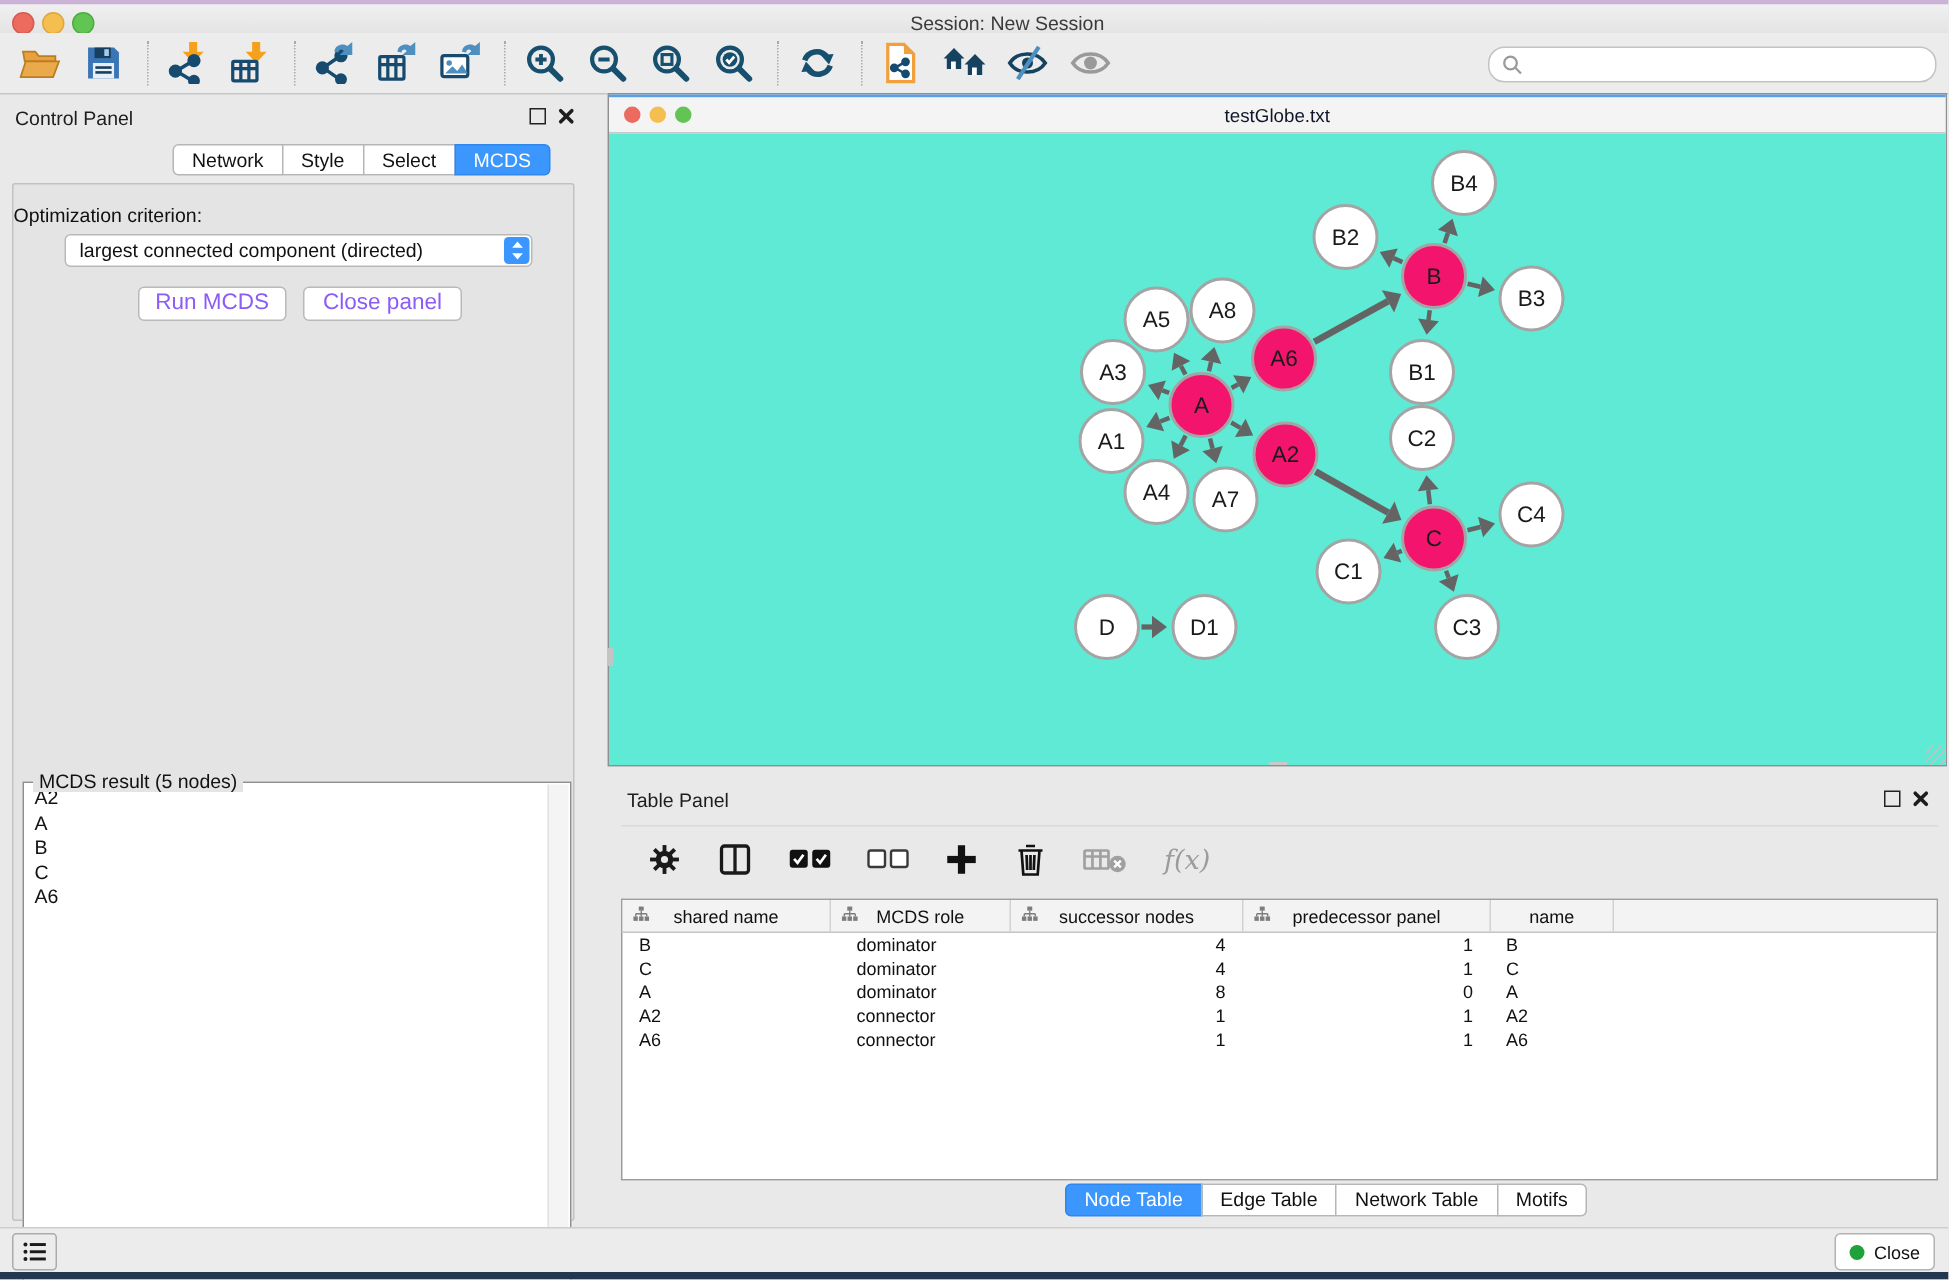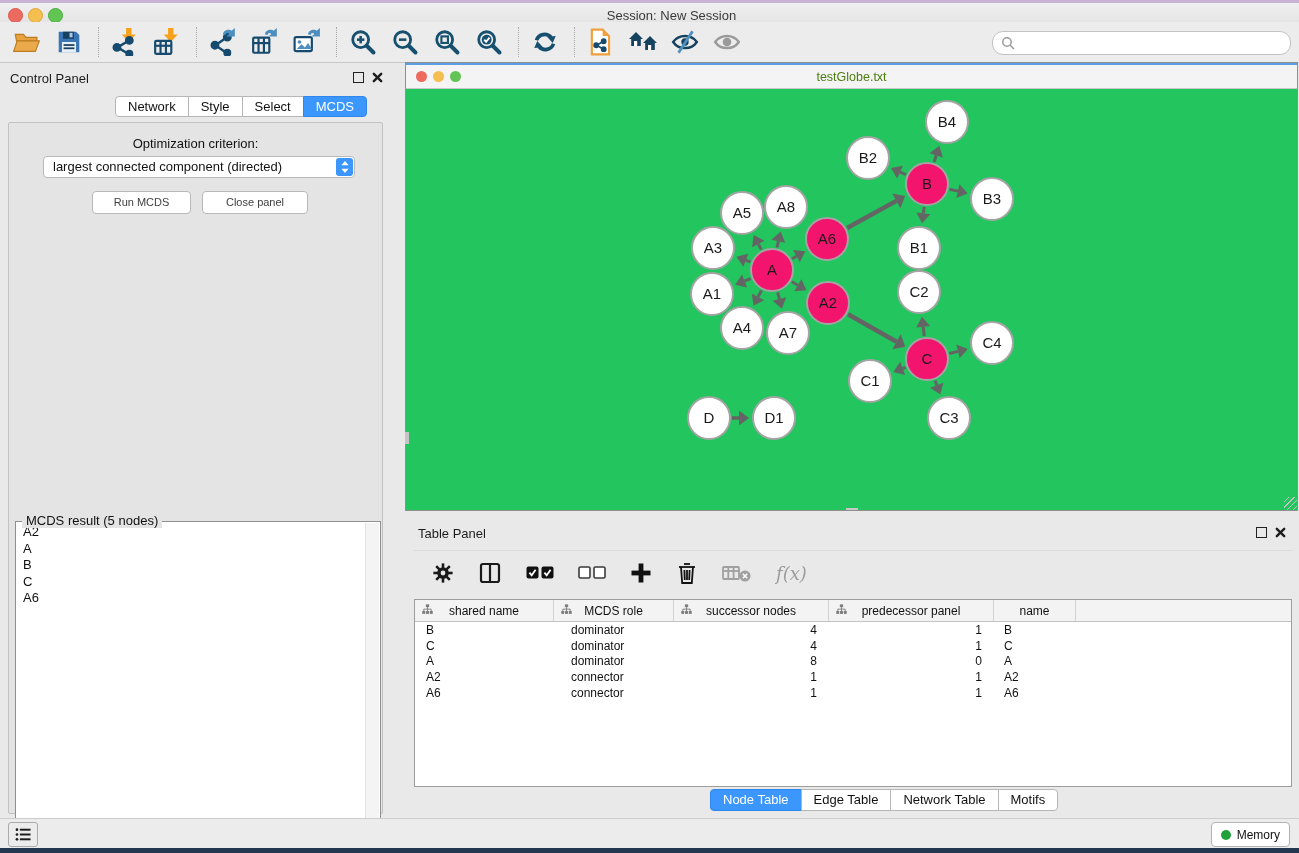--- a/index.html
+++ b/index.html
@@ -27,40 +27,40 @@
   .panel-title{position:absolute;left:10px;top:6px;font-size:13px;color:#1d1d1d;}
   .panel-btns{position:absolute;right:8px;top:7px;display:flex;gap:8px;align-items:center;}
   .float-ic{width:9px;height:9px;border:1.5px solid #222;background:transparent;}
   .seg{display:flex;padding-left:38px;}
   .seg .tab{height:19px;line-height:19px;padding:0 12px;background:#fff;border:1px solid #b6b6b6;margin-left:-1px;font-size:13px;color:#111;text-align:center;}
   .seg .tab:first-child{border-radius:4px 0 0 4px;margin-left:0;}
   .seg .tab:last-child{border-radius:0 4px 4px 0;}
   .seg .tab.active{background:#3b97fd;border-color:#2f86ec;color:#fff;}
   #cp-tabs{position:absolute;left:77px;top:31px;}
   #cp-body{position:absolute;left:8px;top:57px;width:373px;height:690px;background:#e4e4e4;border:1px solid #c2c2c2;border-radius:2px;}
-  #opt-label{position:absolute;left:0;width:100%;top:13px;text-align:center;font-size:13px;color:#111;}
+  #opt-label{position:absolute;left:0;width:100%;top:13px;font-size:13px;color:#111;}
   #criterion{position:absolute;left:34px;top:33px;width:312px;height:22px;background:#fff;border:1px solid #b9b9b9;border-radius:4px;box-sizing:border-box;padding-left:24px;}
   #criterion .val{position:absolute;left:9px;top:0;line-height:20px;font-size:13px;color:#111;white-space:nowrap;}
   #criterion .stepper{position:absolute;right:1px;top:1px;bottom:1px;width:17px;background:#3b97fd;border-radius:3px;display:flex;align-items:center;justify-content:center;}
-  .btn{position:absolute;height:21px;background:#fff;border:1px solid #b9b9b9;border-radius:4px;font-size:11px;color:#404040;text-align:center;line-height:20px;}
+  .btn{position:absolute;height:21px;background:#fff;border:1px solid #b9b9b9;border-radius:4px;font-size:15px;color:#8b5cf6;text-align:center;line-height:20px;}
   #run-btn{left:83px;top:68px;width:97px;}
   #close-btn{left:193px;top:68px;width:104px;}
   #mcds-box{position:absolute;left:6px;top:398px;width:364px;height:336px;border:1px solid #8f8f8f;background:#fff;}
   #mcds-legend{position:absolute;left:13px;top:390px;background:#e4e4e4;padding:0 4px;font-size:13px;color:#111;z-index:2;}
   #mcds-list{position:absolute;left:1px;top:2px;right:15px;bottom:1px;overflow:hidden;}
   .mcds-item{font-size:13px;color:#111;padding:1px 6px;line-height:14.5px;}
   #mcds-scroll{position:absolute;right:1px;top:1px;bottom:1px;width:13px;background:#f4f4f4;border-left:1px solid #e2e2e2;}
 
   
   #net-window{position:absolute;left:405px;top:62px;width:893px;height:449px;background:#fff;border:1px solid #8f8f8f;box-sizing:border-box;}
   #net-focus{position:absolute;left:0;top:0;width:100%;height:2px;background:#5a9fe4;}
   #net-titlebar{position:absolute;left:0;top:2px;width:100%;height:24px;background:#f4f4f4;border-bottom:1px solid #c9c9c9;box-sizing:border-box;}
   .tl2{position:absolute;top:6px;width:11px;height:11px;border-radius:50%;}
-  #net-title{position:absolute;left:0;right:0;top:0;line-height:24px;text-align:center;font-size:12.5px;color:#4d7c0f;}
-  #net-canvas{position:absolute;left:0;top:26px;right:0;bottom:0;background:#22c55e;overflow:hidden;}
+  #net-title{position:absolute;left:0;right:0;top:0;line-height:24px;text-align:center;font-size:12.5px;color:#0f172a;}
+  #net-canvas{position:absolute;left:0;top:26px;right:0;bottom:0;background:#5eead4;overflow:hidden;padding-left:29px;}
   #net-grip{position:absolute;right:0;bottom:0;width:13px;height:13px;background:repeating-linear-gradient(135deg,transparent 0 3px,#c2c2c2 3px 4px);}
   #net-vthumb{position:absolute;left:-1px;top:369px;width:4px;height:12px;background:#c4c4c4;}
   #net-hthumb{position:absolute;left:440px;bottom:-3px;width:12px;height:5px;background:#c9c9c9;}
 
   
   #table-panel{position:absolute;left:405px;top:520px;width:894px;height:293px;}
   #tp-toolbar{position:absolute;left:9px;top:30px;width:878px;height:45px;border-top:1px solid #dadada;display:flex;align-items:center;padding-left:18px;box-sizing:border-box;gap:24px;}
   .tpi{display:flex;align-items:center;justify-content:center;height:30px;}
   #fx-label{font-family:"DejaVu Serif","Liberation Serif",serif;font-style:italic;font-size:18px;color:#9c9c9c;}
   #table-box{position:absolute;left:9px;top:79px;width:878px;height:188px;background:#fff;border:1px solid #9d9d9d;box-sizing:border-box;overflow:hidden;}
@@ -636,18 +636,18 @@
             <circle cx="2.2" cy="8" r="1.5"></circle>
             <circle cx="2.2" cy="13.4" r="1.5"></circle>
             <rect x="5.5" y="1.5" width="12" height="2.2"></rect>
             <rect x="5.5" y="6.9" width="12" height="2.2"></rect>
             <rect x="5.5" y="12.3" width="12" height="2.2"></rect>
           </g>
         </svg>
       </span>
     <span id="memory-btn">
       <span id="memory-dot"></span>
-      <span id="memory-label">Memory</span>
+      <span id="memory-label">Close</span>
     </span>
   </div>
   <div id="wallpaper-bottom"></div>
 
 </div>
 
 </body></html>

